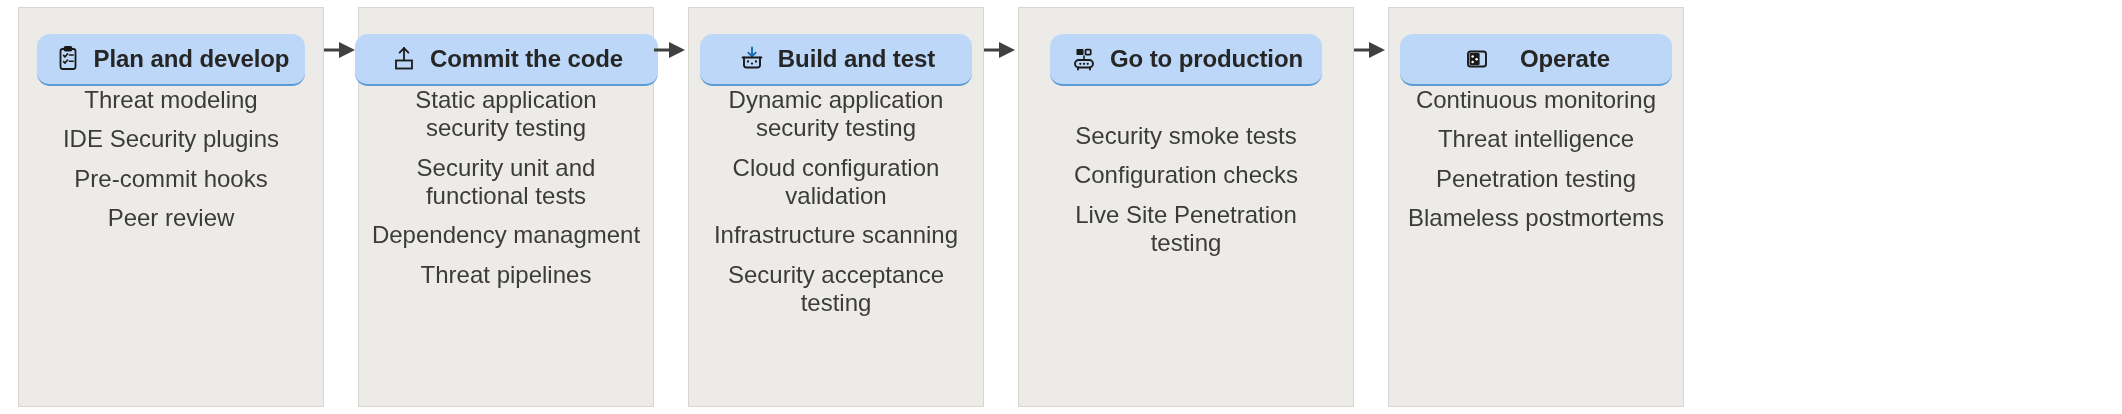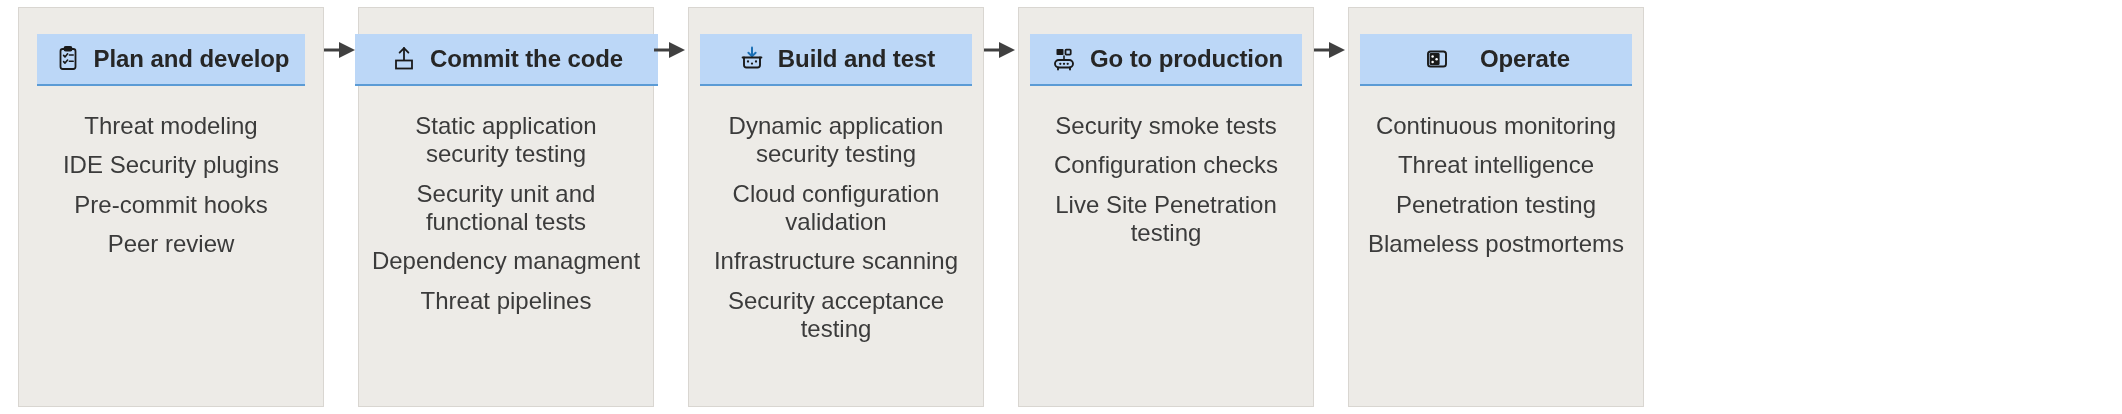--- a/index.html
+++ b/index.html
@@ -41,20 +41,21 @@
     background: #bcd7f7;
     border-bottom: 2px solid #5b9bd5;
     box-sizing: border-box;
     height: 52px;
     margin-top: 26px;
     display: flex;
     align-items: center;
     justify-content: center;
     gap: 11px;
     padding: 0 14px;
+    border-radius: 13px;
   }
 
   .stage-title {
     font-size: 24px;
     font-weight: bold;
     color: #262626;
     white-space: nowrap;
     letter-spacing: -0.1px;
   }
 
@@ -62,21 +63,20 @@
     display: inline-flex;
     align-items: center;
     justify-content: center;
     width: 30px;
     height: 30px;
     flex: 0 0 auto;
   }
   .stage-icon svg { display: block; }
 
   .stage-items {
-    margin-top: 26px;
     display: flex;
     flex-direction: column;
     align-items: center;
     width: 100%;
     box-sizing: border-box;
     padding: 0 10px;
   }
 
   .stage-item {
     font-size: 24px;
@@ -96,21 +96,21 @@
   .arrow svg {
     position: absolute;
     top: 38px;
     left: 0;
   }
 
   
   .stage-0 { width: 306px; }
   .stage-1 { width: 296px; }
   .stage-2 { width: 296px; }
-  .stage-3 { width: 296px; }
+  .stage-3 { width: 336px; gap: 36px; }
   .stage-4 { width: 296px; }
 
   .stage-0 .stage-header { width: 268px; }
   .stage-1 .stage-header { width: 303px; }
   .stage-2 .stage-header { width: 272px; }
   .stage-3 .stage-header { width: 272px; }
   .stage-4 .stage-header { width: 272px; gap: 28px; }
 
   .spacer-left { flex: 0 0 auto; width: 18px; height: 1px; }
   .spacer-right { flex: 0 0 auto; width: 10px; height: 1px; }

